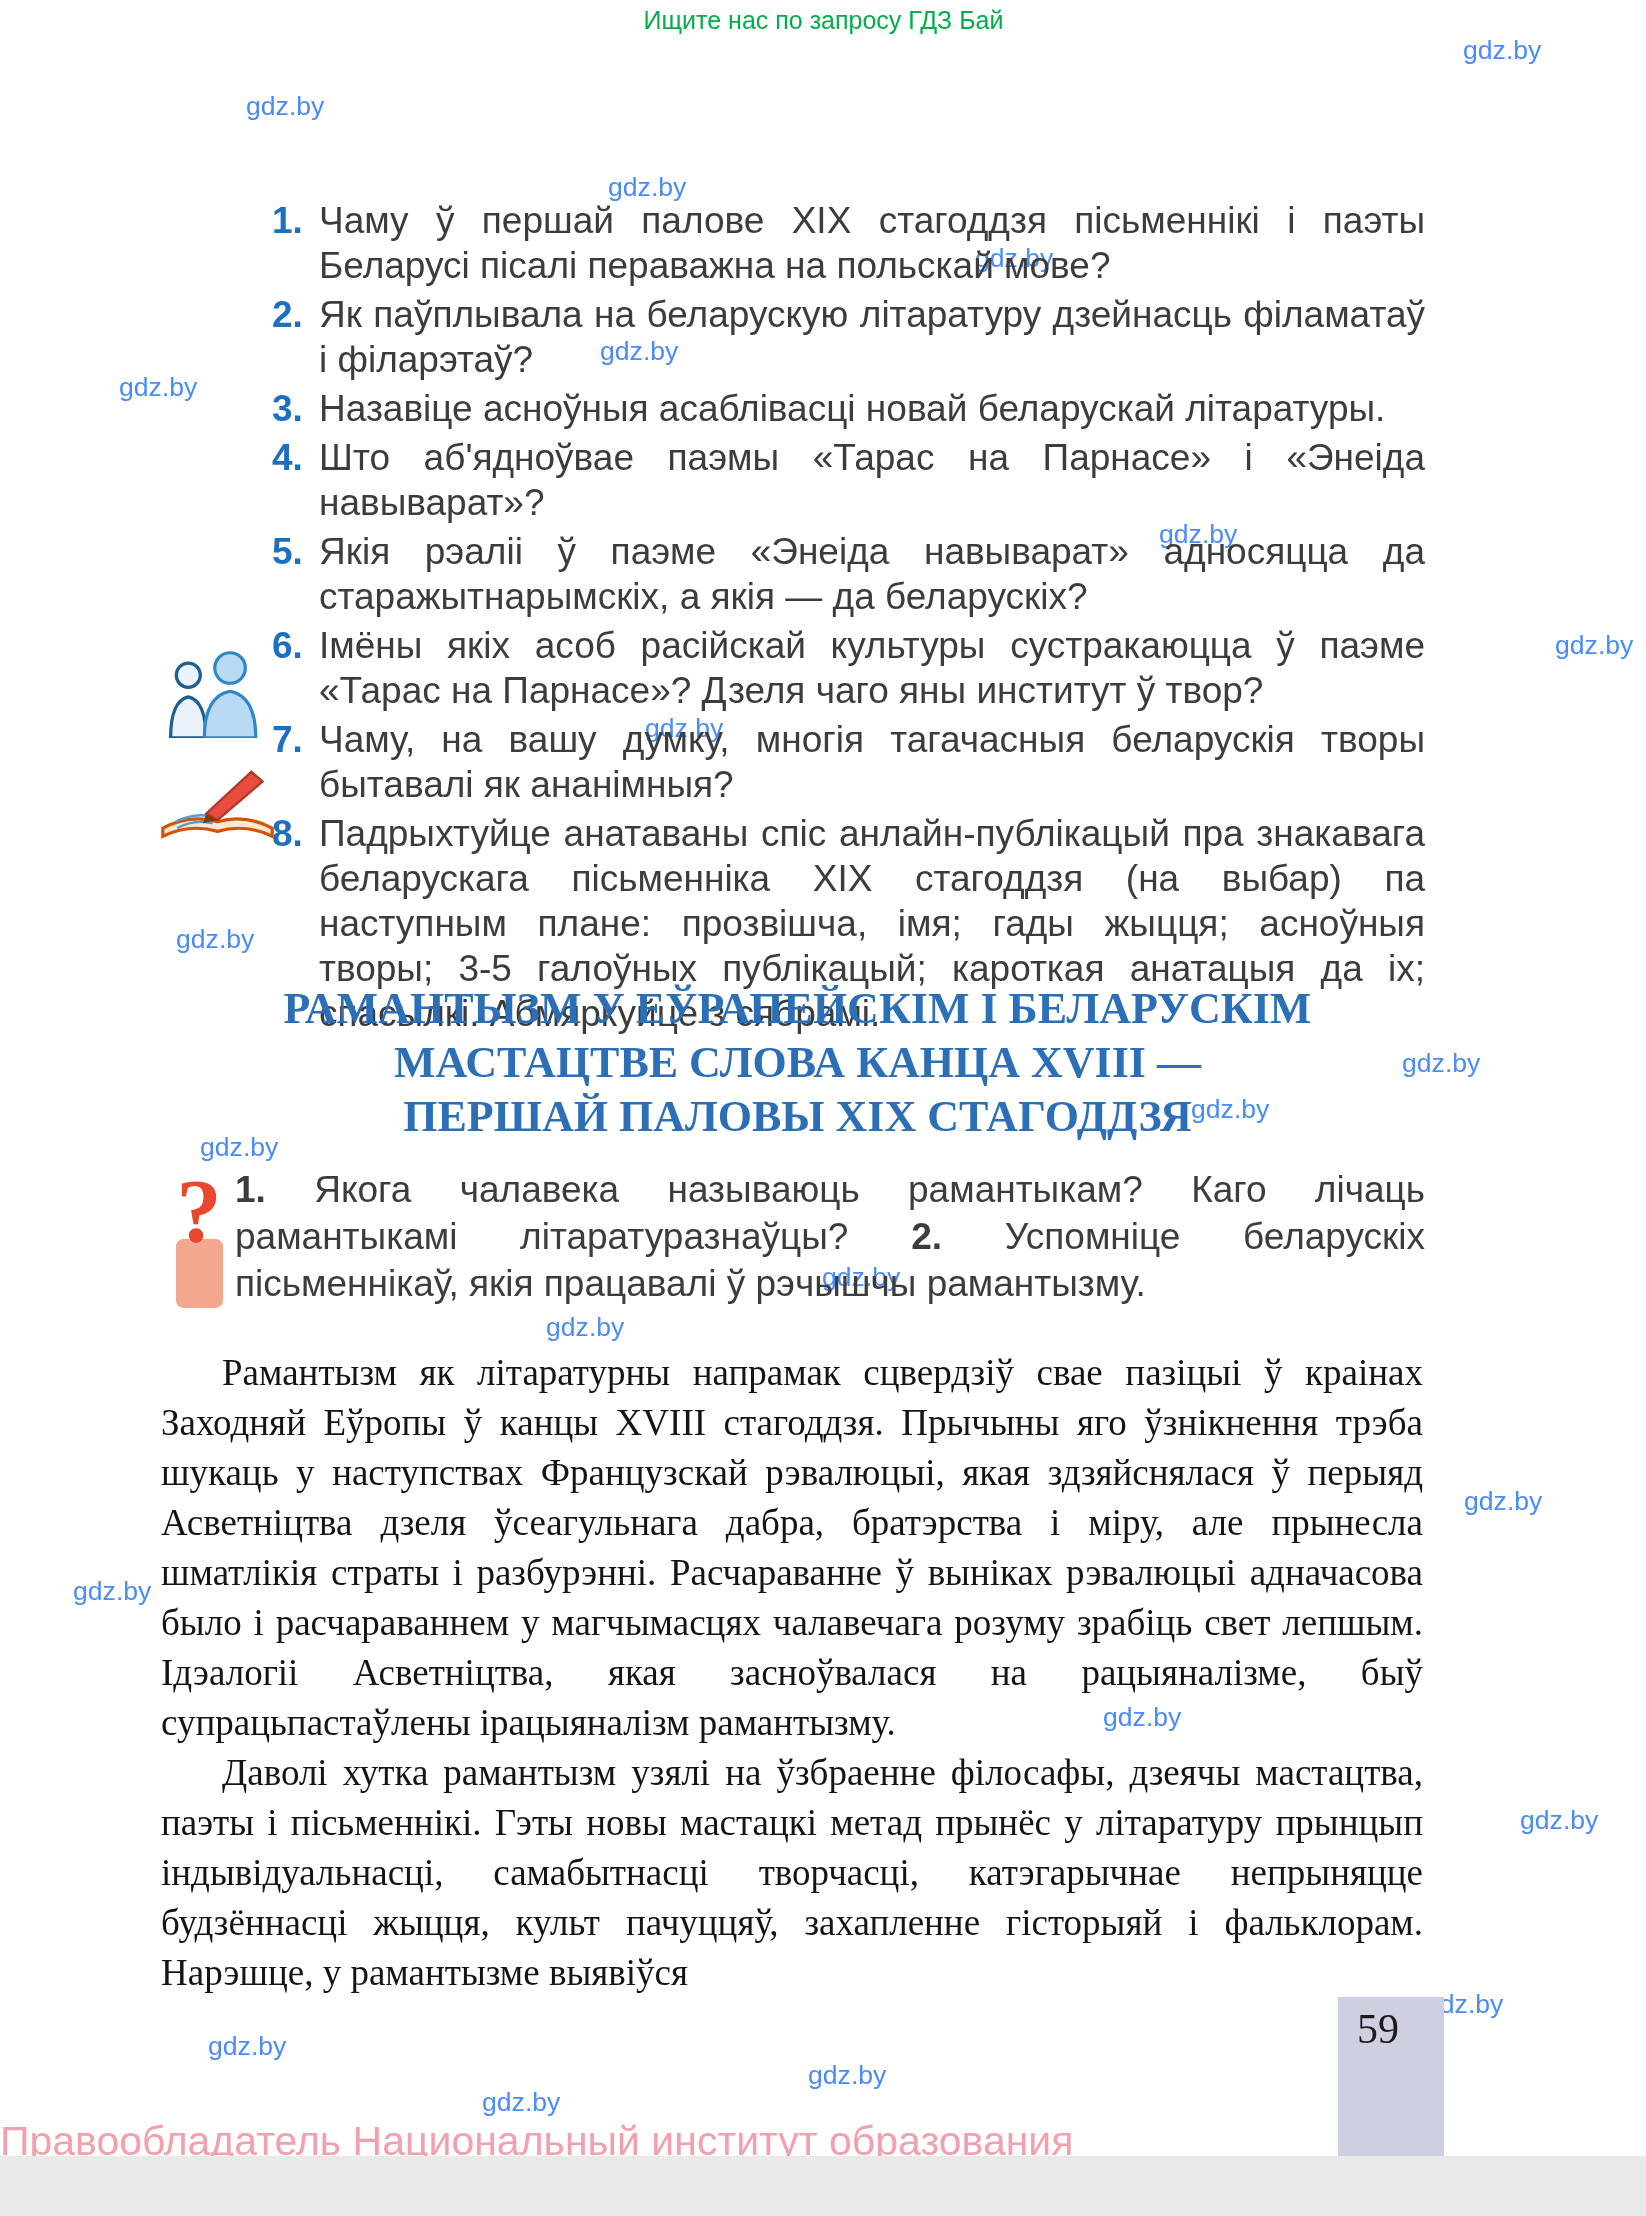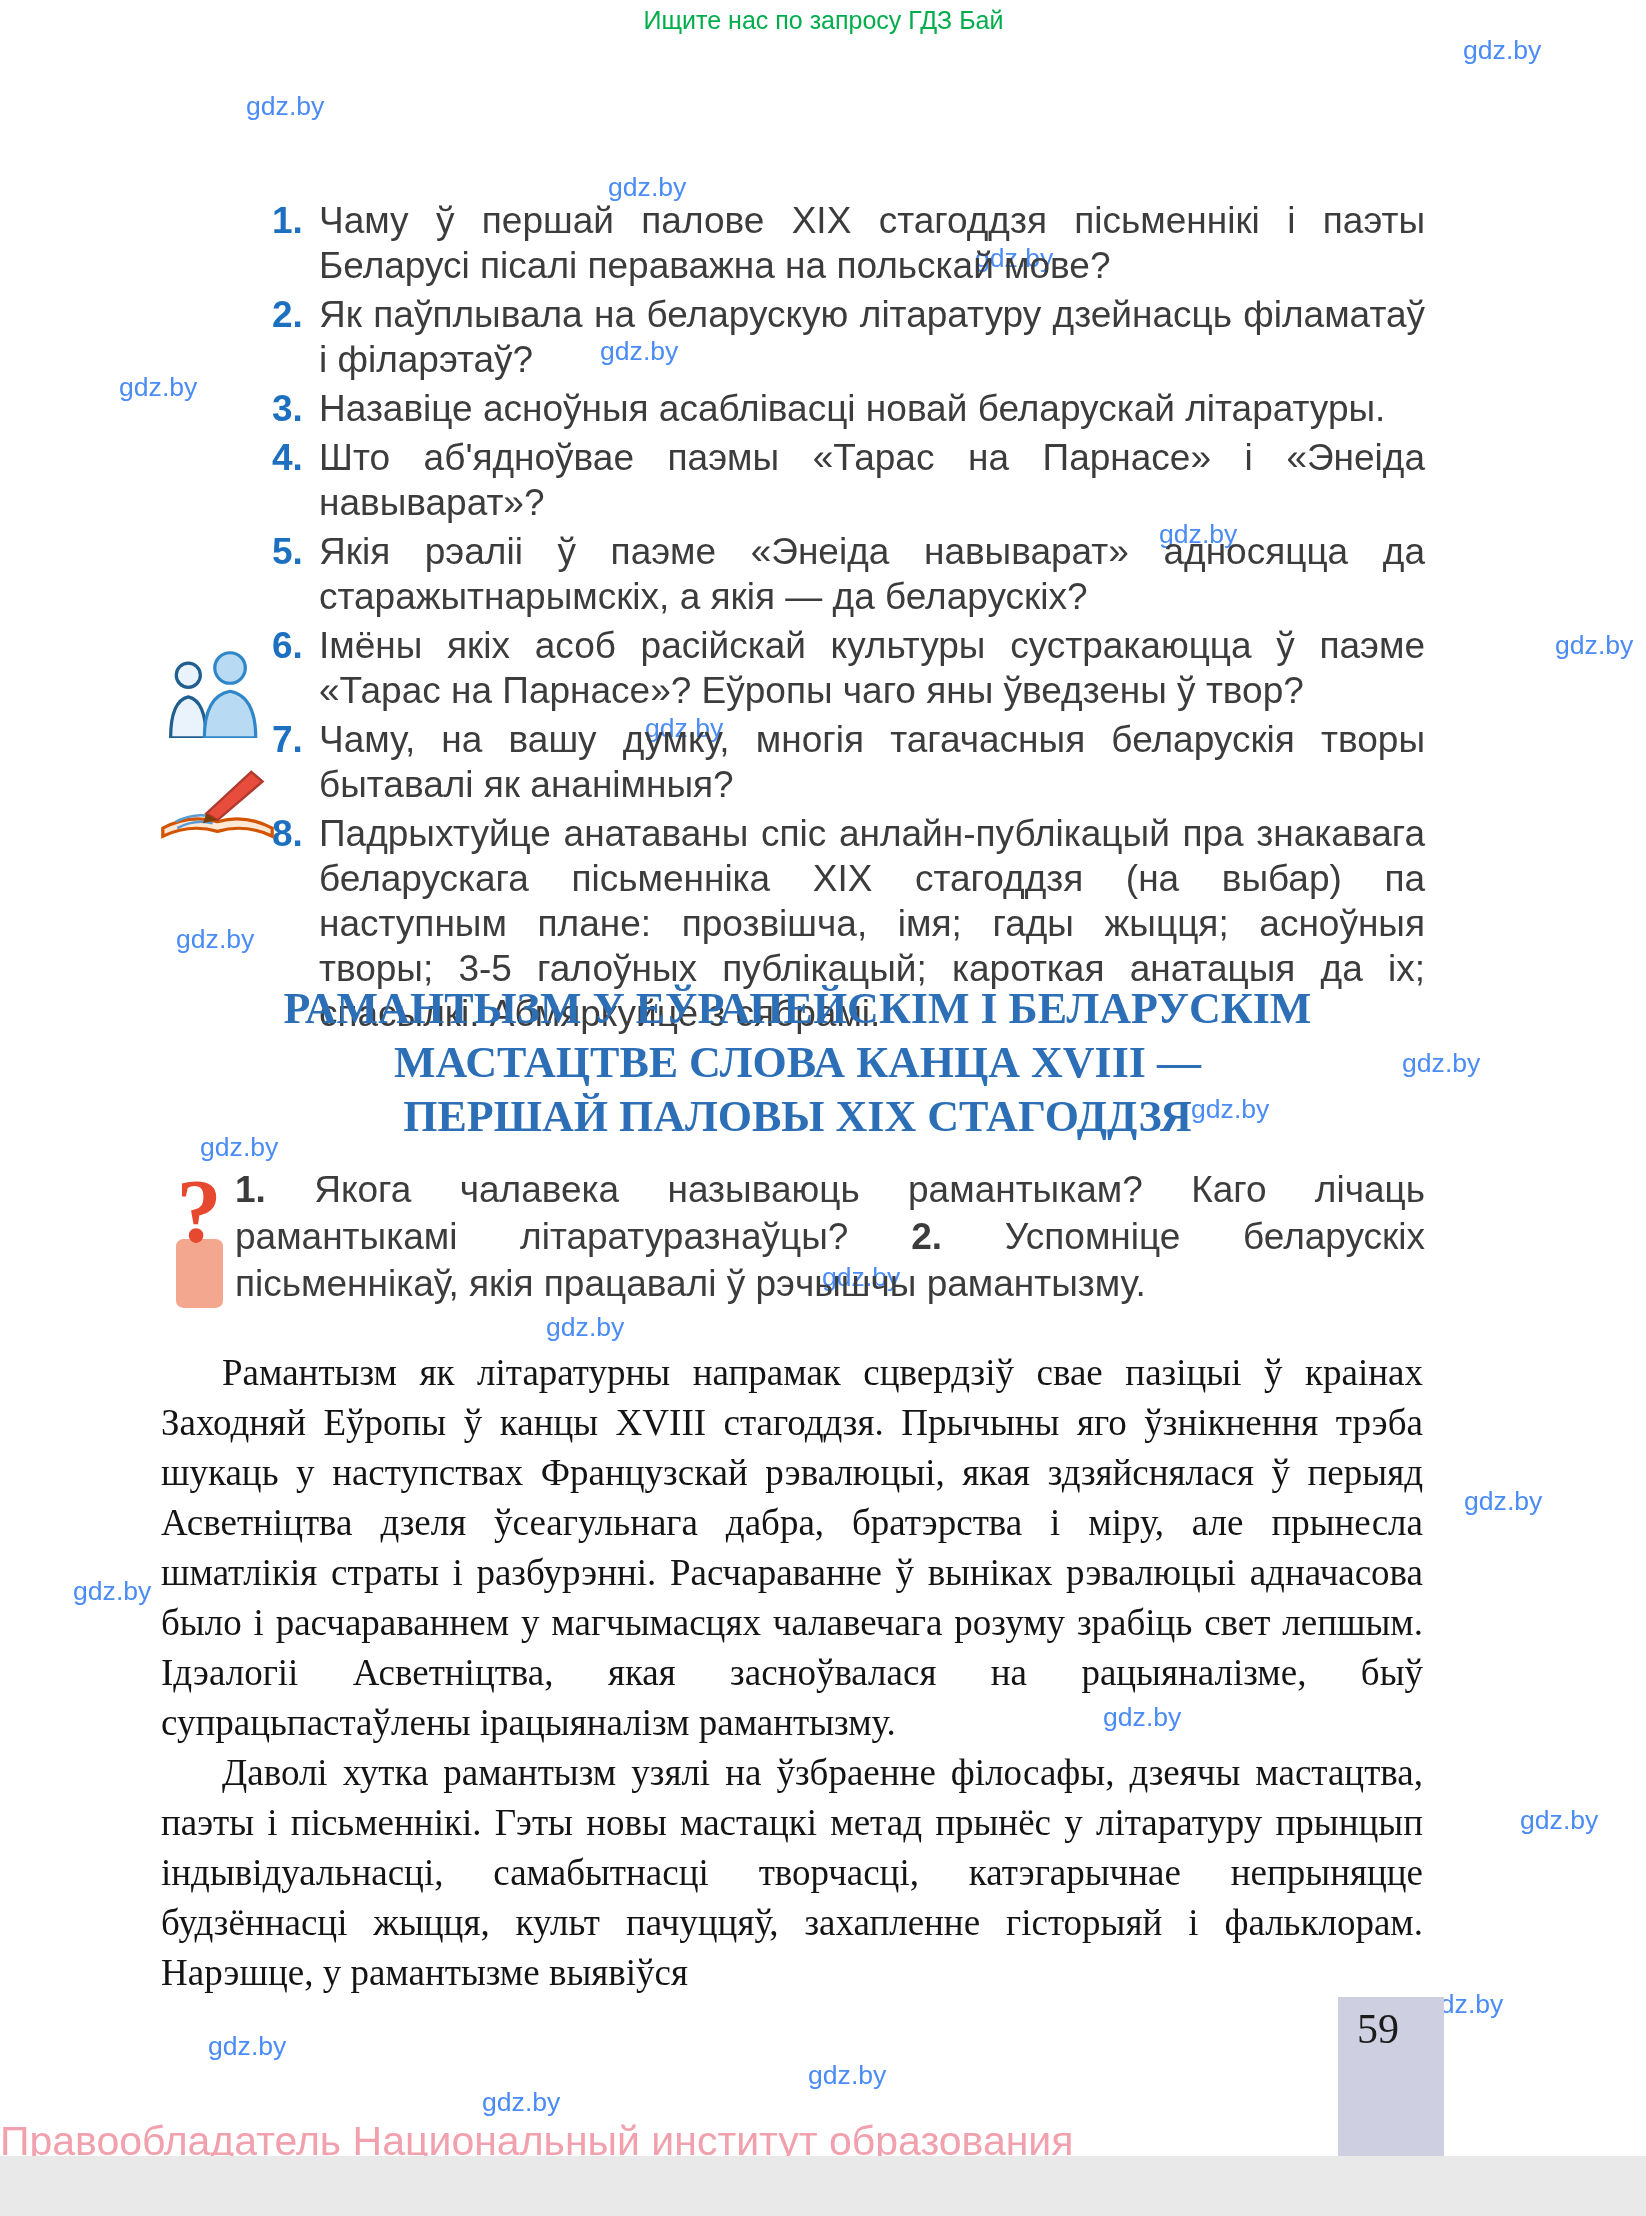--- a/index.html
+++ b/index.html
@@ -131,21 +131,21 @@
     <div class="qrow">
       <span class="qnum">4.</span>
       <span class="qtext">Што аб'ядноўвае паэмы «Тарас на Парнасе» і «Энеіда навыварат»?</span>
     </div>
     <div class="qrow">
       <span class="qnum">5.</span>
       <span class="qtext">Якія рэаліі ў паэме «Энеіда навыварат» адносяцца да старажытнарымскіх, а якія — да беларускіх?</span>
     </div>
     <div class="qrow">
       <span class="qnum">6.</span>
-      <span class="qtext">Імёны якіх асоб расійскай культуры сустракаюцца ў паэме «Тарас на Парнасе»? Еўропы чаго яны ўведзены ў твор?</span>
+      <span class="qtext">Імёны якіх асоб расійскай культуры сустракаюцца ў паэме «Тарас на Парнасе»? Дзеля чаго яны институт ў твор?</span>
     </div>
     <div class="qrow">
       <span class="qnum">7.</span>
       <span class="qtext">Чаму, на вашу думку, многія тагачасныя беларускія творы бытавалі як ананімныя?</span>
     </div>
     <div class="qrow">
       <span class="qnum">8.</span>
       <span class="qtext">Падрыхтуйце анатаваны спіс анлайн-публікацый пра знакавага беларускага пісьменніка XIX стагоддзя (на выбар) па наступным плане: прозвішча, імя; гады жыцця; асноўныя творы; 3-5 галоўных публікацый; кароткая анатацыя да іх; спасылкі. Абмяркуйце з сябрамі.</span>
     </div>
   </div>

